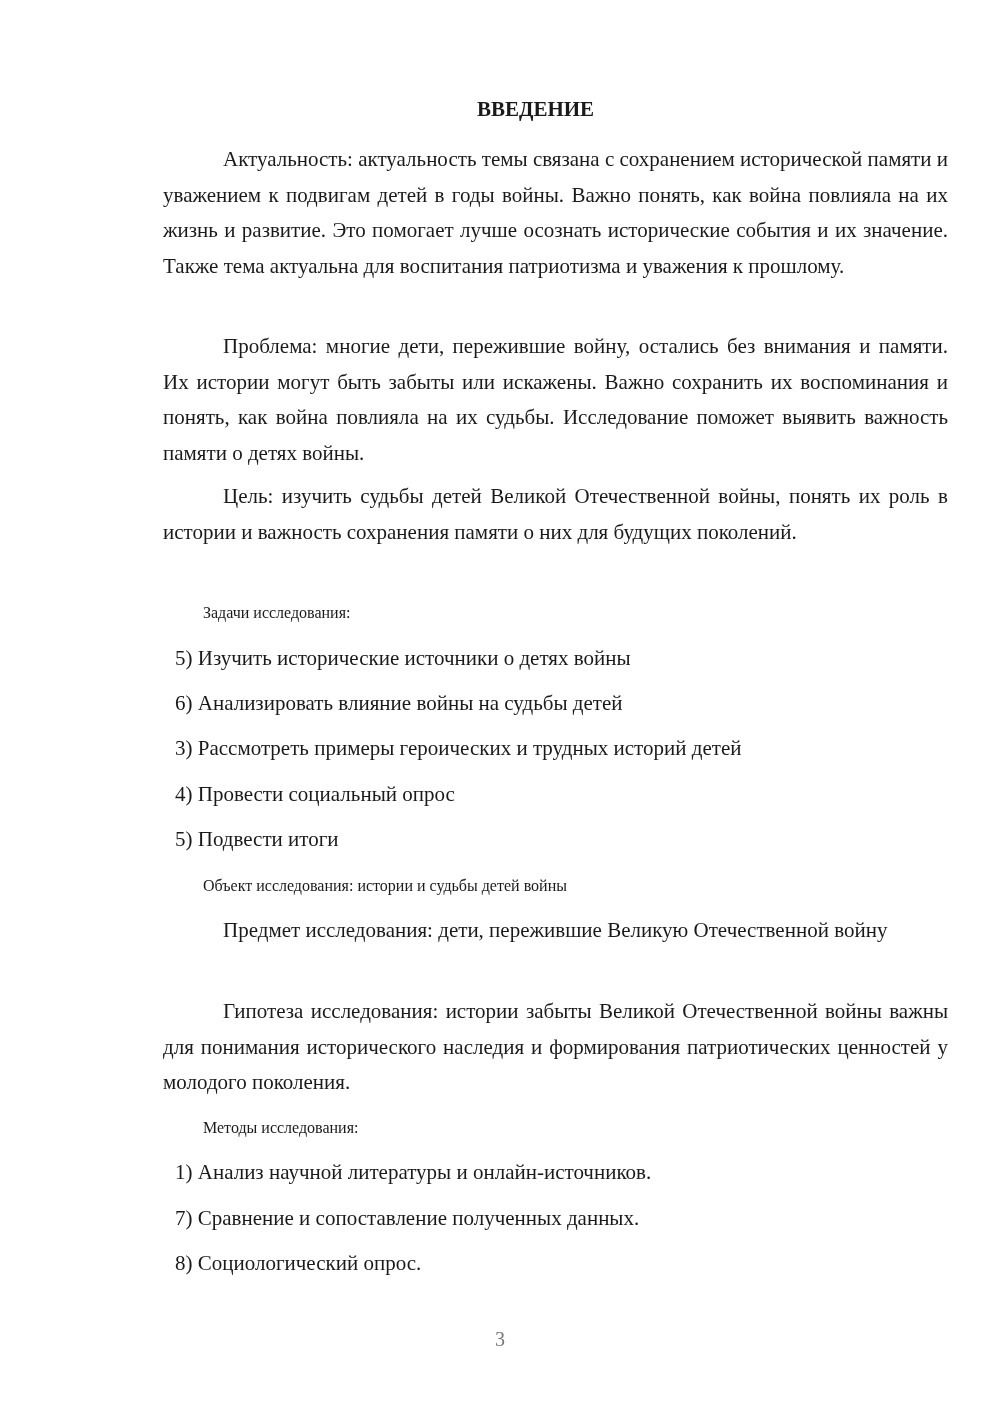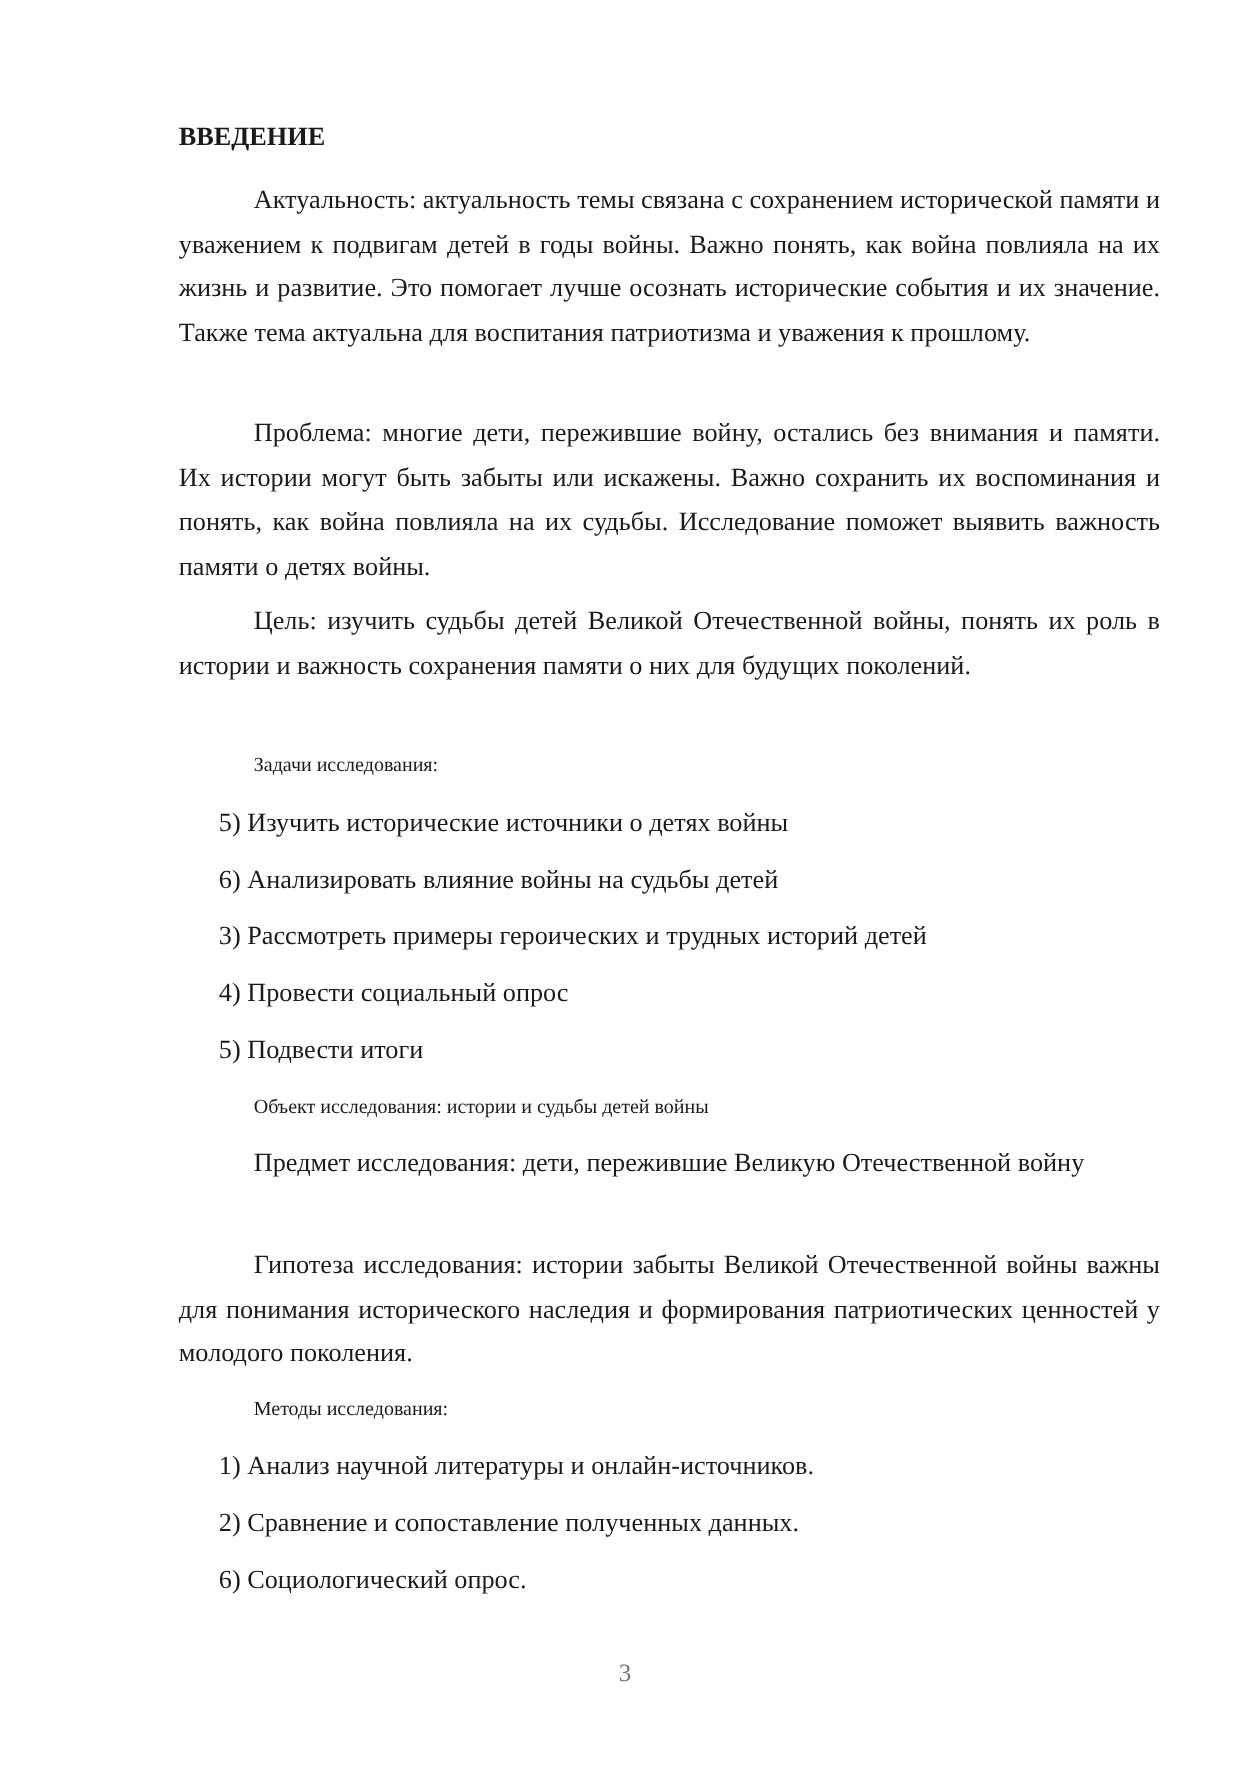--- a/index.html
+++ b/index.html
@@ -1,23 +1,23 @@
 <!DOCTYPE html>
 <html><head>
 <meta charset="utf-8">
 <style>
   html, body { margin:0; padding:0; background:#fff; }
   body { width:1000px; height:1414px; position:relative; overflow:hidden;
          font-family:"Liberation Serif", "DejaVu Serif", serif; color:#1a1a1a; }
   .page { position:absolute; left:143px; top:0; width:785px; }
-  .title { position:absolute; top:97px; left:0; width:785px; text-align:left;
+  .title { position:absolute; top:97px; left:0; width:785px; text-align:center;
            font-weight:bold; font-size:21px; }
   .p { position:absolute; left:0; width:785px; font-size:21px; line-height:35.5px;
        text-align:justify; text-align-last:left; }
-  .ind { text-indent:60px; }
+  .ind { text-indent:60px;margin-left:20px; }
   .li { position:absolute; left:32px; font-size:21px; line-height:35px; white-space:nowrap; }
   .line { position:absolute; left:60px; font-size:16px; line-height:35px; white-space:nowrap; }
   .pnum { position:absolute; top:1328px; left:0; width:1000px; text-align:center;
           font-size:20px; color:#777; }
 </style>
 </head>
 <body>
 
 <div class="page">
   <div class="title">ВВЕДЕНИЕ</div>
@@ -32,17 +32,17 @@
   <div class="li" style="top:731px">3) Рассмотреть примеры героических и трудных историй детей</div>
   <div class="li" style="top:777px">4) Провести социальный опрос</div>
   <div class="li" style="top:822px">5) Подвести итоги</div>
 
   <div class="line" style="top:868px">Объект исследования: истории и судьбы детей войны</div>
   <div class="p ind" style="top:913px">Предмет исследования: дети, пережившие Великую Отечественной войну</div>
   <div class="p ind" style="top:994px">Гипотеза исследования: истории забыты Великой Отечественной войны важны для понимания исторического наследия и формирования патриотических ценностей у молодого поколения.</div>
 
   <div class="line" style="top:1110px">Методы исследования:</div>
   <div class="li" style="top:1155px">1) Анализ научной литературы и онлайн-источников.</div>
-  <div class="li" style="top:1201px">2) Сравнение и сопоставление полученных данных.</div>
-  <div class="li" style="top:1246px">6) Социологический опрос.</div>
+  <div class="li" style="top:1201px">7) Сравнение и сопоставление полученных данных.</div>
+  <div class="li" style="top:1246px">8) Социологический опрос.</div>
 </div>
 
 <div class="pnum">3</div>
 
 </body></html>

